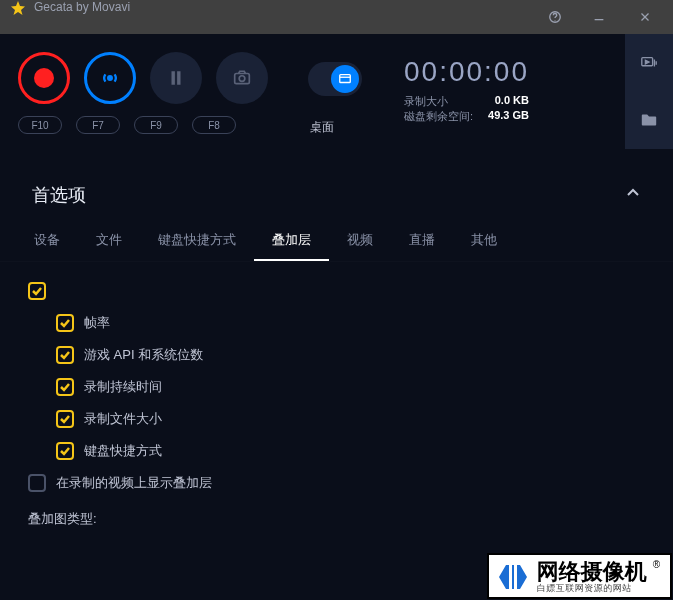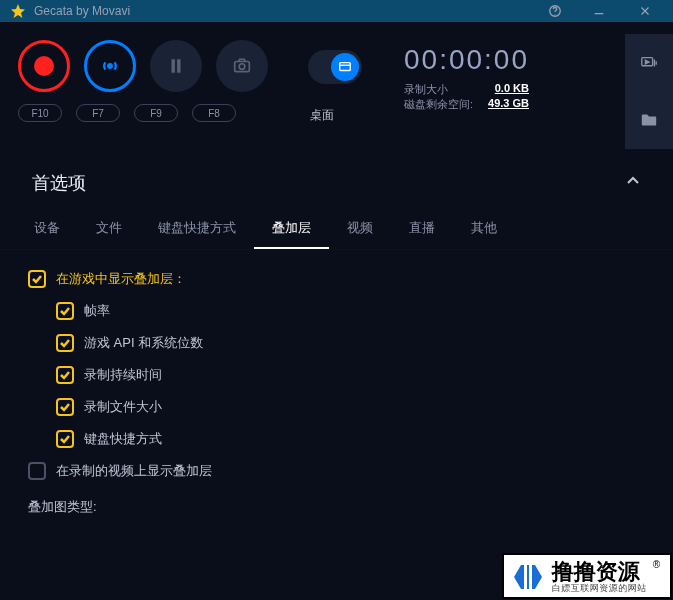--- a/index.html
+++ b/index.html
@@ -6,24 +6,23 @@
 body {
   width: 673px;
   height: 600px;
   background: #0a0e1a;
   font-family: "Microsoft YaHei", Arial, sans-serif;
   color: #e0e0e0;
   overflow: hidden;
   position: relative;
 }
 .titlebar {
-  height: 22px;
-  background: #0c4a6e;
-  display: flex;
-  align-items: center;
+  height: 34px;
+  background: #404040;
+  display: flex;
   padding: 0 4px 0 10px;
 }
 .titlebar .logo {
   width: 16px; height: 16px;
   margin-right: 8px;
 }
 .titlebar .title {
   font-size: 12px;
   color: #9aa0b0;
   flex: 1;
@@ -136,21 +135,21 @@
   font-weight: 300;
 }
 .stats {
   margin-top: 6px;
   display: grid;
   grid-template-columns: auto auto;
   gap: 0 12px;
   font-size: 11px;
 }
 .stats .label { color: #8a92a8; }
-.stats .value { color: #fff; font-weight: bold; text-align: right; text-decoration: underline; }
+.stats .value { color: #fff; font-weight: bold; text-align: right; }
 
 .right-rail {
   position: absolute;
   top: 34px;
   right: 0;
   width: 48px;
   height: 115px;
   background: #1a2236;
   display: flex;
   flex-direction: column;
@@ -390,21 +389,20 @@
   <div class="tab">其他</div>
 </div>
 
 <div class="panel">
   <div class="check-row">
     <div class="checkbox checked">
       <svg viewBox="0 0 12 12" fill="none" stroke="currentColor" stroke-width="2.5">
           <polyline points="2,6 5,9 10,3"></polyline>
         </svg>
     </div>
-    <span class="lbl yellow">在游戏中显示叠加层：</span>
   </div>
 
   <div class="check-row indent">
     <div class="checkbox checked">
         <svg viewBox="0 0 12 12" fill="none" stroke="currentColor" stroke-width="2.5">
           <polyline points="2,6 5,9 10,3"></polyline>
         </svg>
       </div>
     <span class="lbl">帧率</span>
   </div>
@@ -449,17 +447,17 @@
   <div class="footer-label">叠加图类型:</div>
 </div>
 
 <div class="watermark">
   <svg width="36" height="36" viewBox="0 0 36 36">
       <path fill="#1a6dd4" d="M4 18l7-12v24zM11 6h3v24h-3z"></path>
       <path fill="#1a6dd4" d="M32 18l-7 12V6zM22 6h3v24h-3z"></path>
       <rect x="17" y="6" width="2" height="24" fill="#1a6dd4"></rect>
     </svg>
   <div class="wm-text">
-    <span class="wm-title">撸撸资源</span>
+    <span class="wm-title">网络摄像机</span>
     <span class="wm-sub">白嫖互联网资源的网站</span>
   </div>
   <span class="reg">®</span>
 </div>
 
 </body></html>

